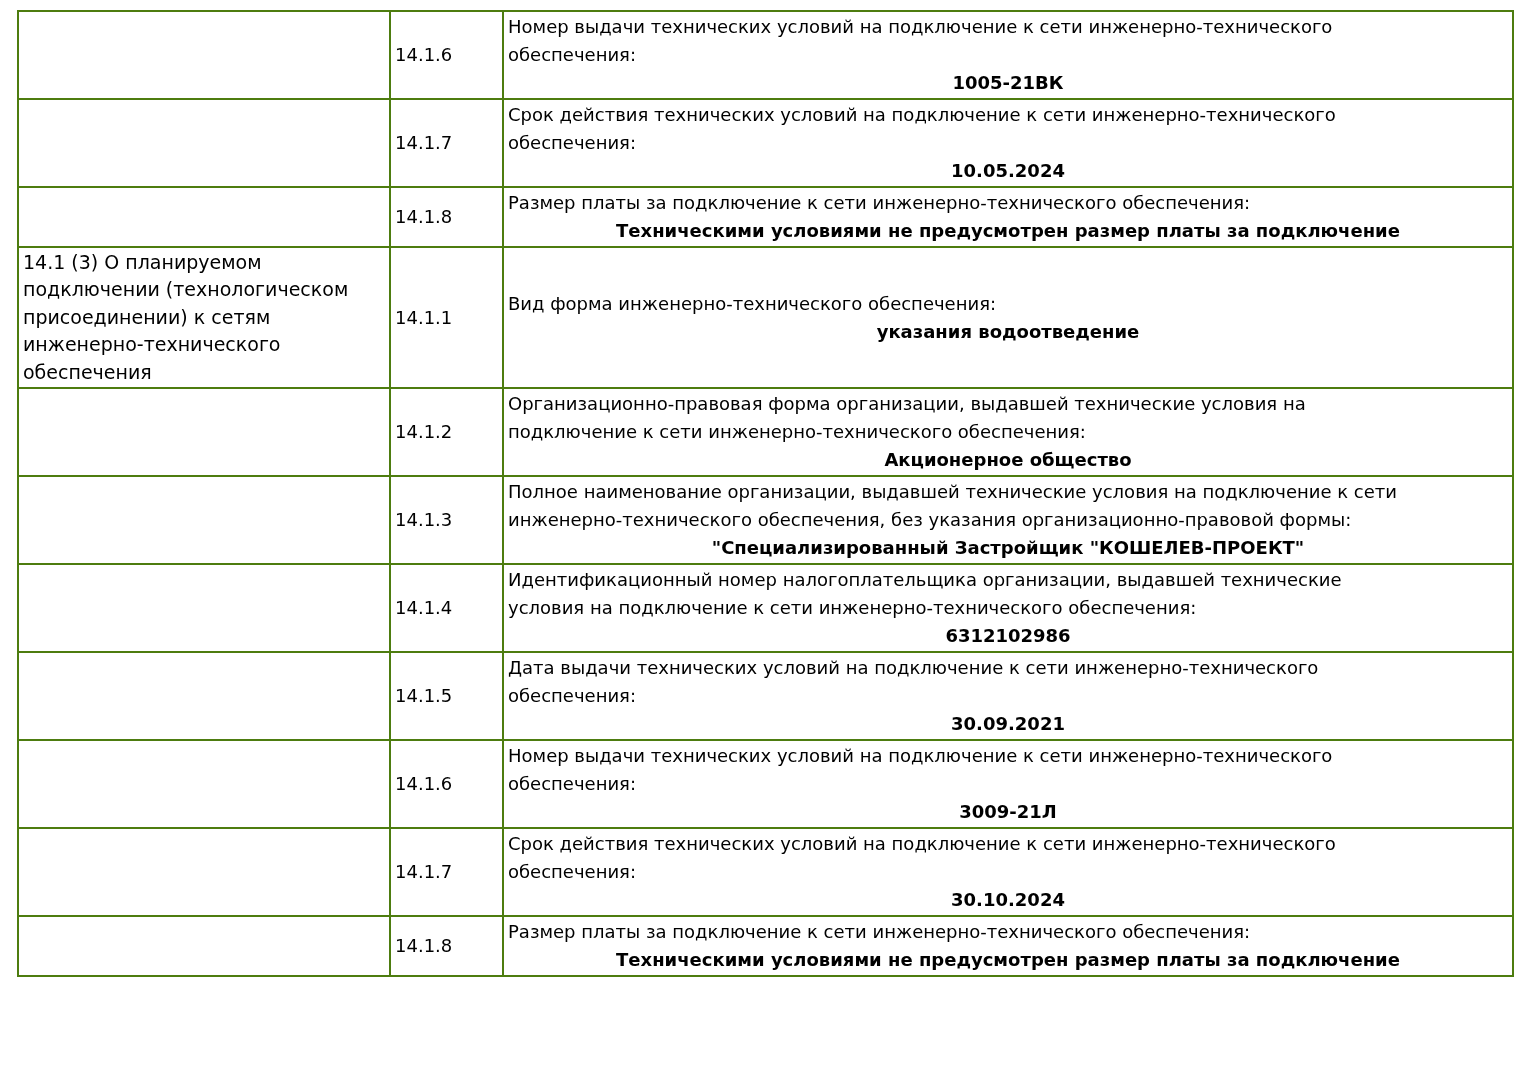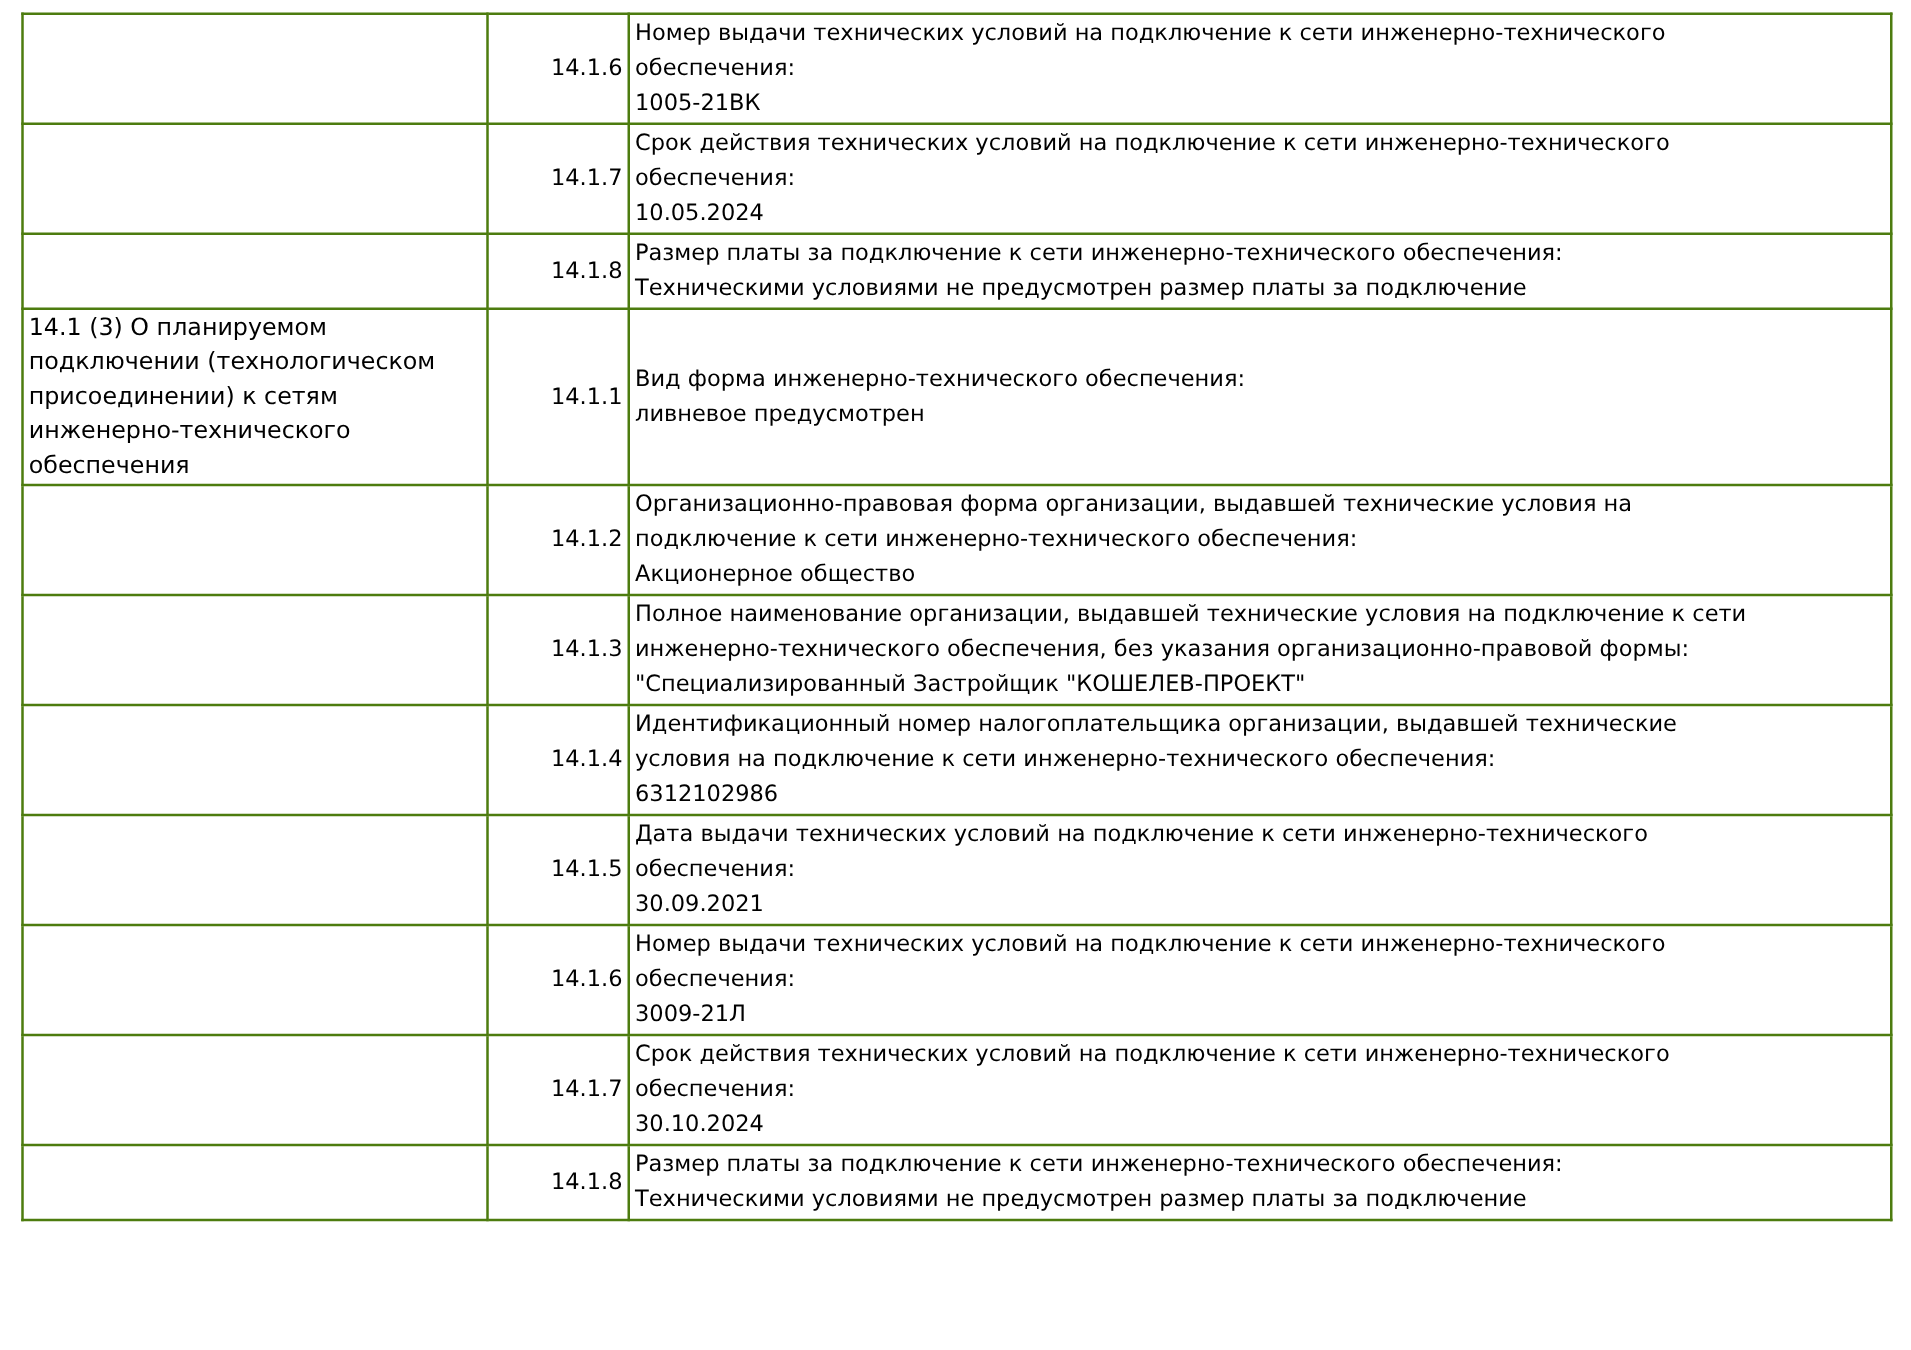--- a/index.html
+++ b/index.html
@@ -39,29 +39,29 @@
     padding-top: 2px;
     margin-left: 41px;
   }
   .section-text {
     white-space: pre-line;
     font-size: 19px;
     line-height: 27.4px;
   }
   .row-number {
     font-size: 18px;
-    text-align: right;
   }
   .field-label {
     white-space: pre-line;
     font-weight: normal;
   }
   .field-value {
     white-space: pre-line;
-    font-weight: normal;
+    font-weight: bold;
+    text-align: center;
   }
 </style>
 </head>
 <body>
 
 <div class="page">
   <table class="decl">
     <colgroup>
       <col style="width:372px">
       <col style="width:113px">
@@ -112,21 +112,21 @@
 подключении (технологическом
 присоединении) к сетям
 инженерно-технического
 обеспечения</div>
     </td>
     <td class="col-number">
       <div class="row-number">14.1.1</div>
     </td>
     <td class="col-content">
       <div class="field-label">Вид форма инженерно-технического обеспечения:</div>
-      <div class="field-value">ливневое предусмотрен</div>
+      <div class="field-value">указания водоотведение</div>
     </td>
   </tr>
         <tr>
     <td class="col-section">
       <div class="section-text"></div>
     </td>
     <td class="col-number">
       <div class="row-number">14.1.2</div>
     </td>
     <td class="col-content">

